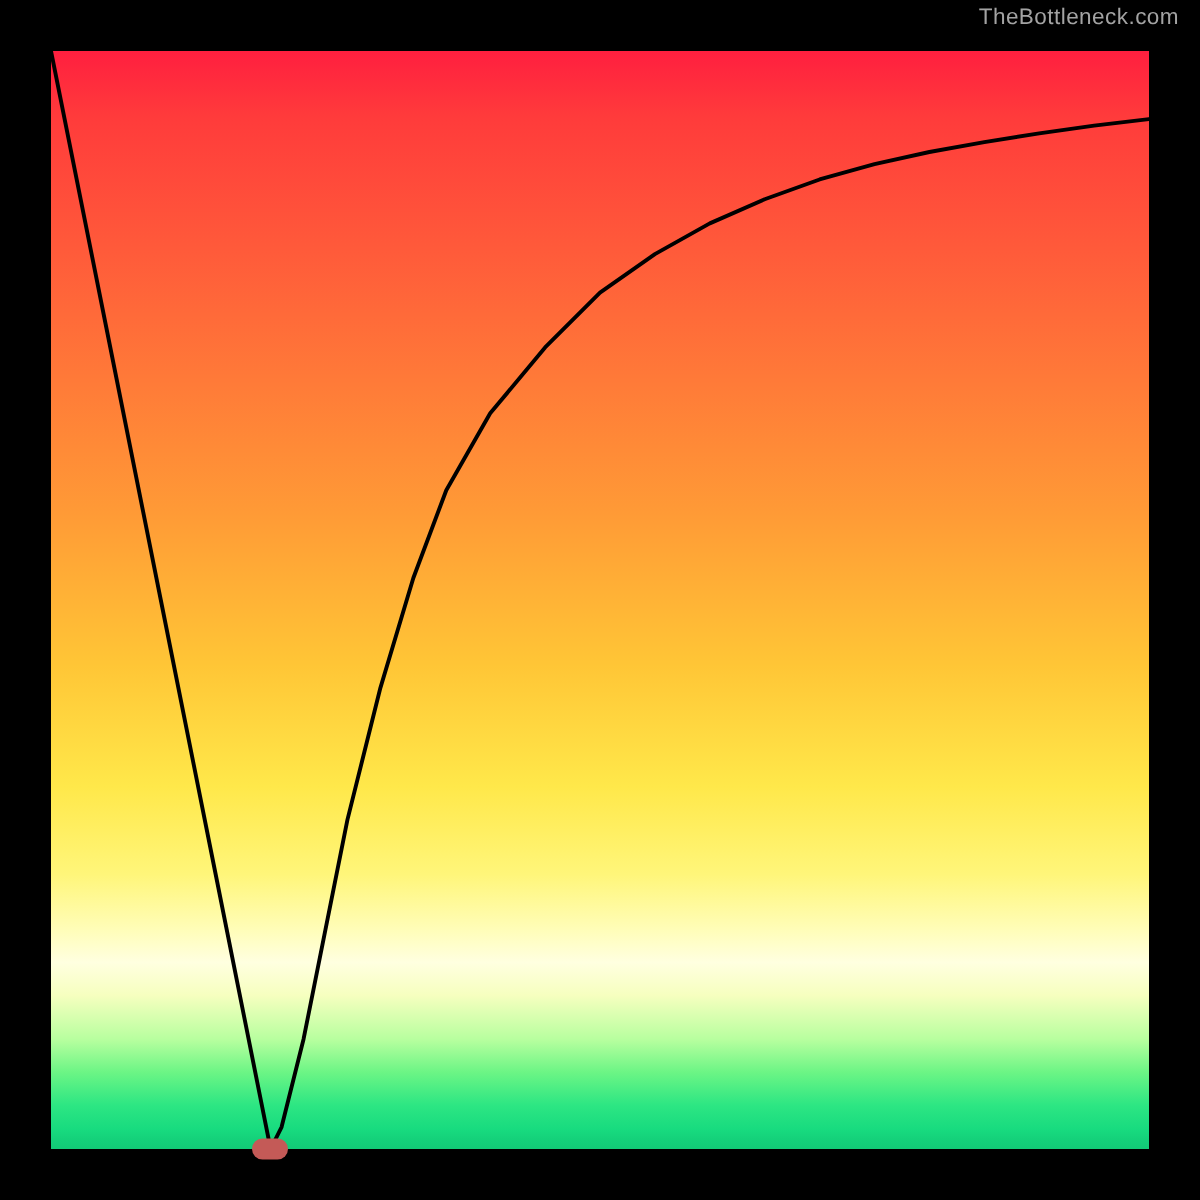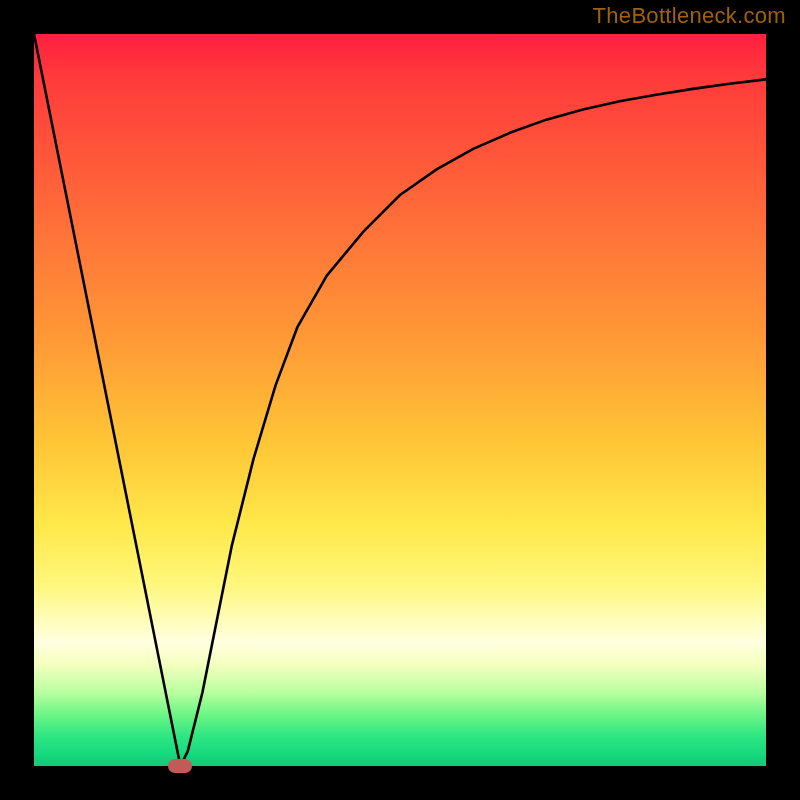--- a/index.html
+++ b/index.html
@@ -41,22 +41,22 @@
       #2de683 96%,
       #18db7f 98.2%,
       #14d07a 99.2%,
       #12ca77 100%
     );
   }
   .watermark {
     position: absolute;
     top: 3px;
     right: 14px;
-    color: #a16207;
-    font-size: 22px;
+    color: #a3a3a3;
+    font-size: 15px;
     font-weight: 500;
     letter-spacing: 0.3px;
   }
   svg.curve {
     position: absolute;
     left: 0;
     top: 0;
     width: 732px;
     height: 732px;
   }

